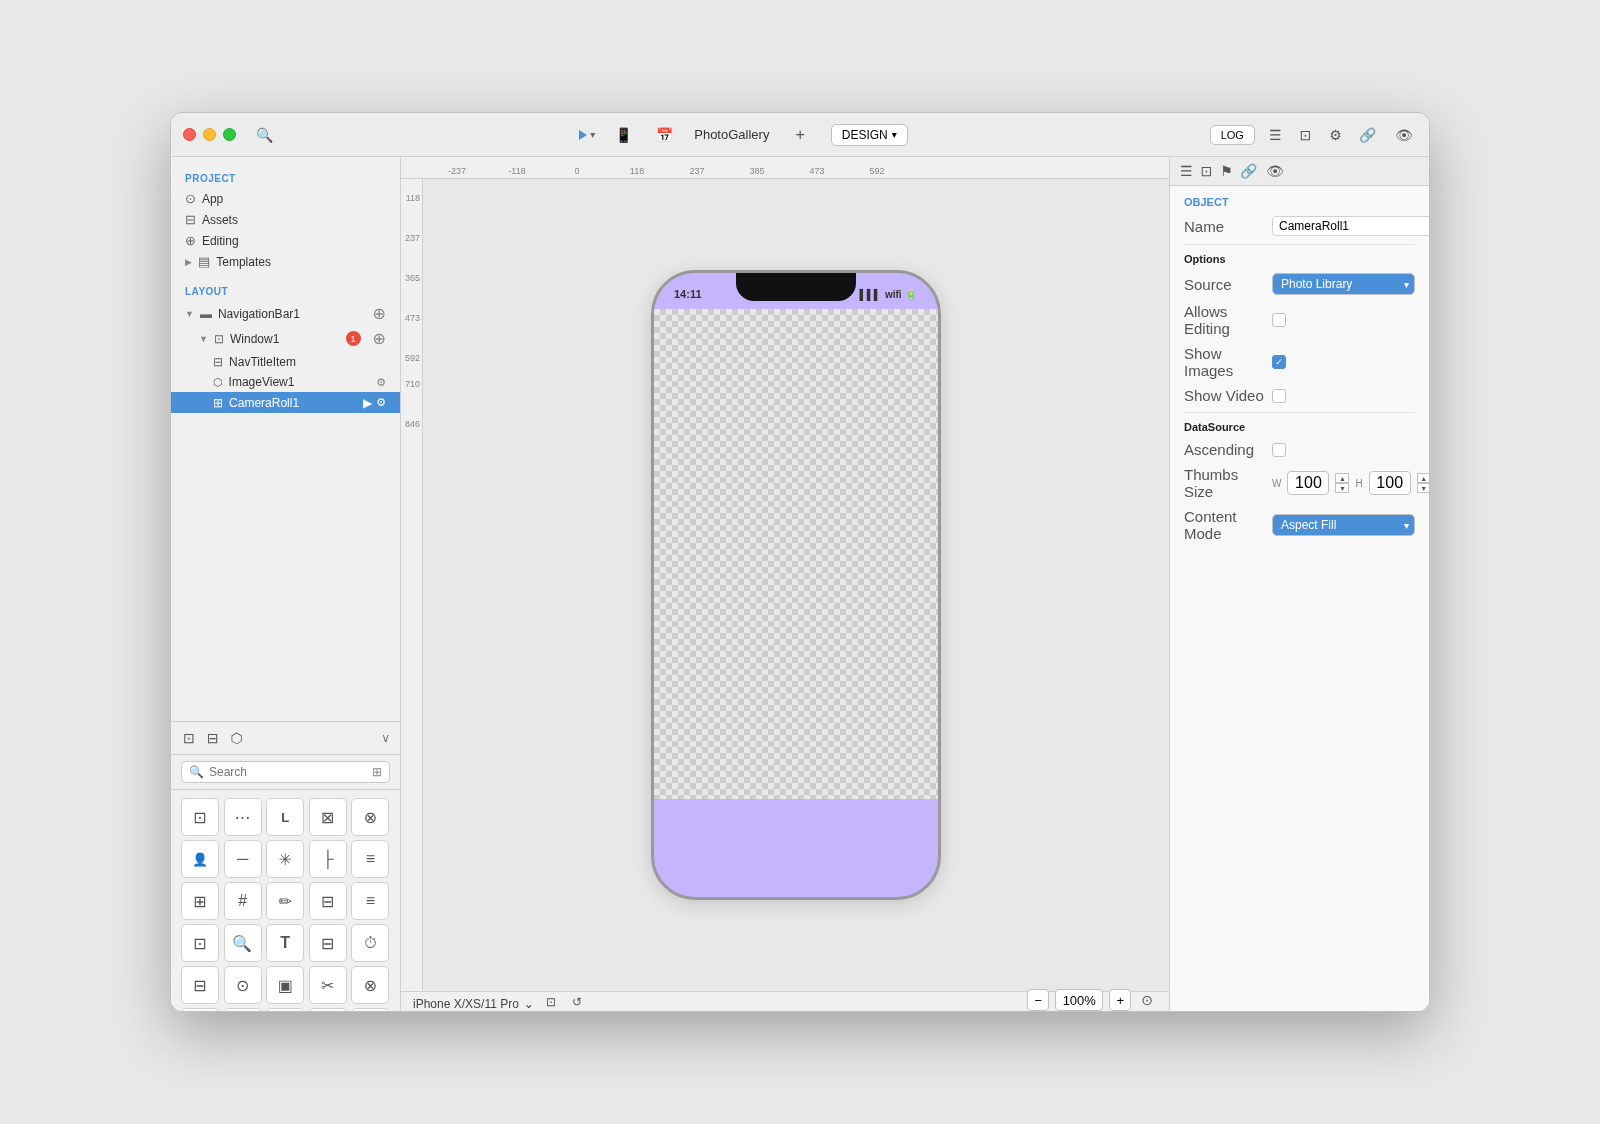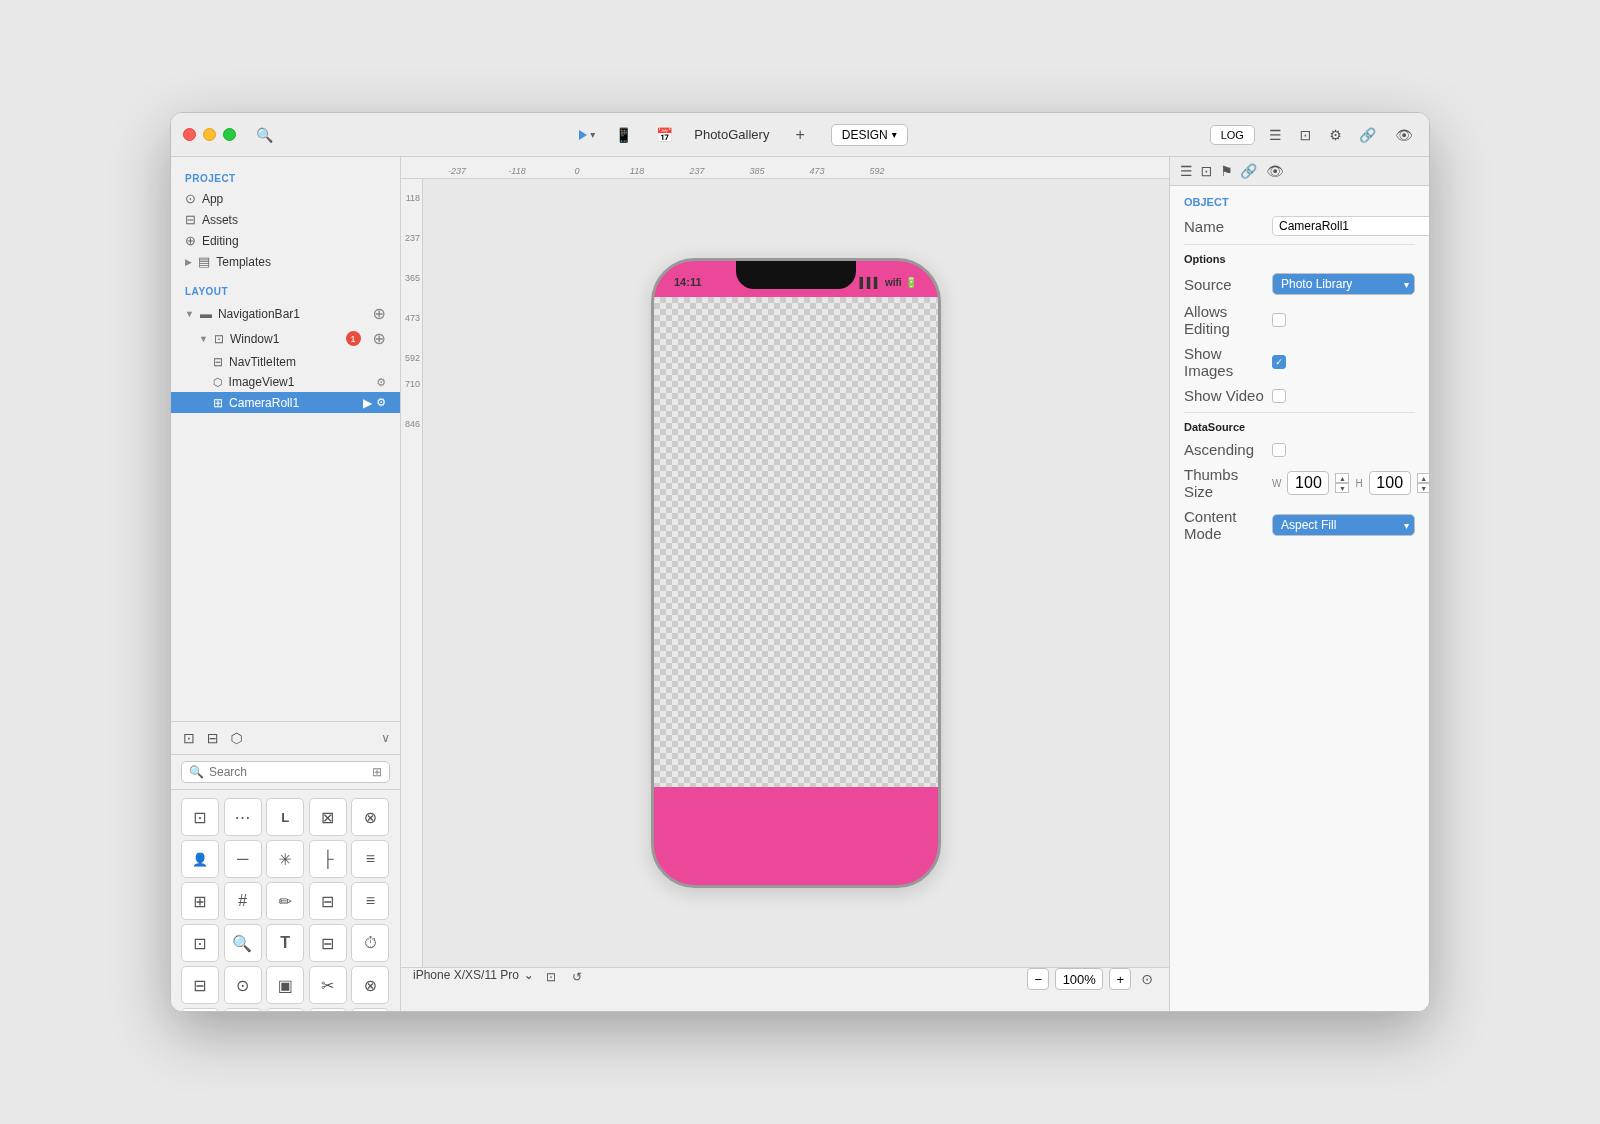--- a/index.html
+++ b/index.html
@@ -216,21 +216,20 @@
       height: 22px;
       background: #f0f0f0;
       border-bottom: 1px solid #d0d0d0;
       display: flex;
       align-items: flex-end;
       padding: 0 6px 2px;
       font-size: 9px;
       color: #888;
       overflow: hidden;
       flex-shrink: 0;
-      font-style: italic;
     }
     .ruler-marks {
       display: flex;
       gap: 0;
       position: relative;
       left: 20px;
     }
     .ruler-mark {
       display: flex;
       flex-direction: column;
@@ -260,21 +259,21 @@
       display: flex;
       align-items: center;
       justify-content: center;
       overflow: auto;
       padding: 20px;
     }
     
     .phone-mockup {
       width: 290px;
       height: 630px;
-      background: #ec4899;
+      background: #c4b5fd;
       border-radius: 44px;
       border: 3px solid #999;
       position: relative;
       box-shadow: 0 4px 20px rgba(0,0,0,0.15);
       overflow: hidden;
     }
     .phone-notch {
       position: absolute;
       top: 0;
       left: 50%;
@@ -319,25 +318,25 @@
         linear-gradient(-45deg, #ccc 25%, transparent 25%),
         linear-gradient(45deg, transparent 75%, #ccc 75%),
         linear-gradient(-45deg, transparent 75%, #ccc 75%);
       background-size: 12px 12px;
       background-position: 0 0, 0 6px, 6px -6px, -6px 0px;
       background-color: #e8e8e8;
       height: 490px;
     }
     
     .canvas-footer {
-      height: 44px;
+      height: 20px;
       background: #f0f0f0;
       border-top: 1px solid #d0d0d0;
       display: flex;
-      align-items: flex-start;
+      align-items: flex-end;
       padding: 0 12px;
       gap: 8px;
       font-size: 12px;
       color: #444;
     }
     .device-selector {
       display: flex;
       align-items: center;
       gap: 5px;
       cursor: pointer;

